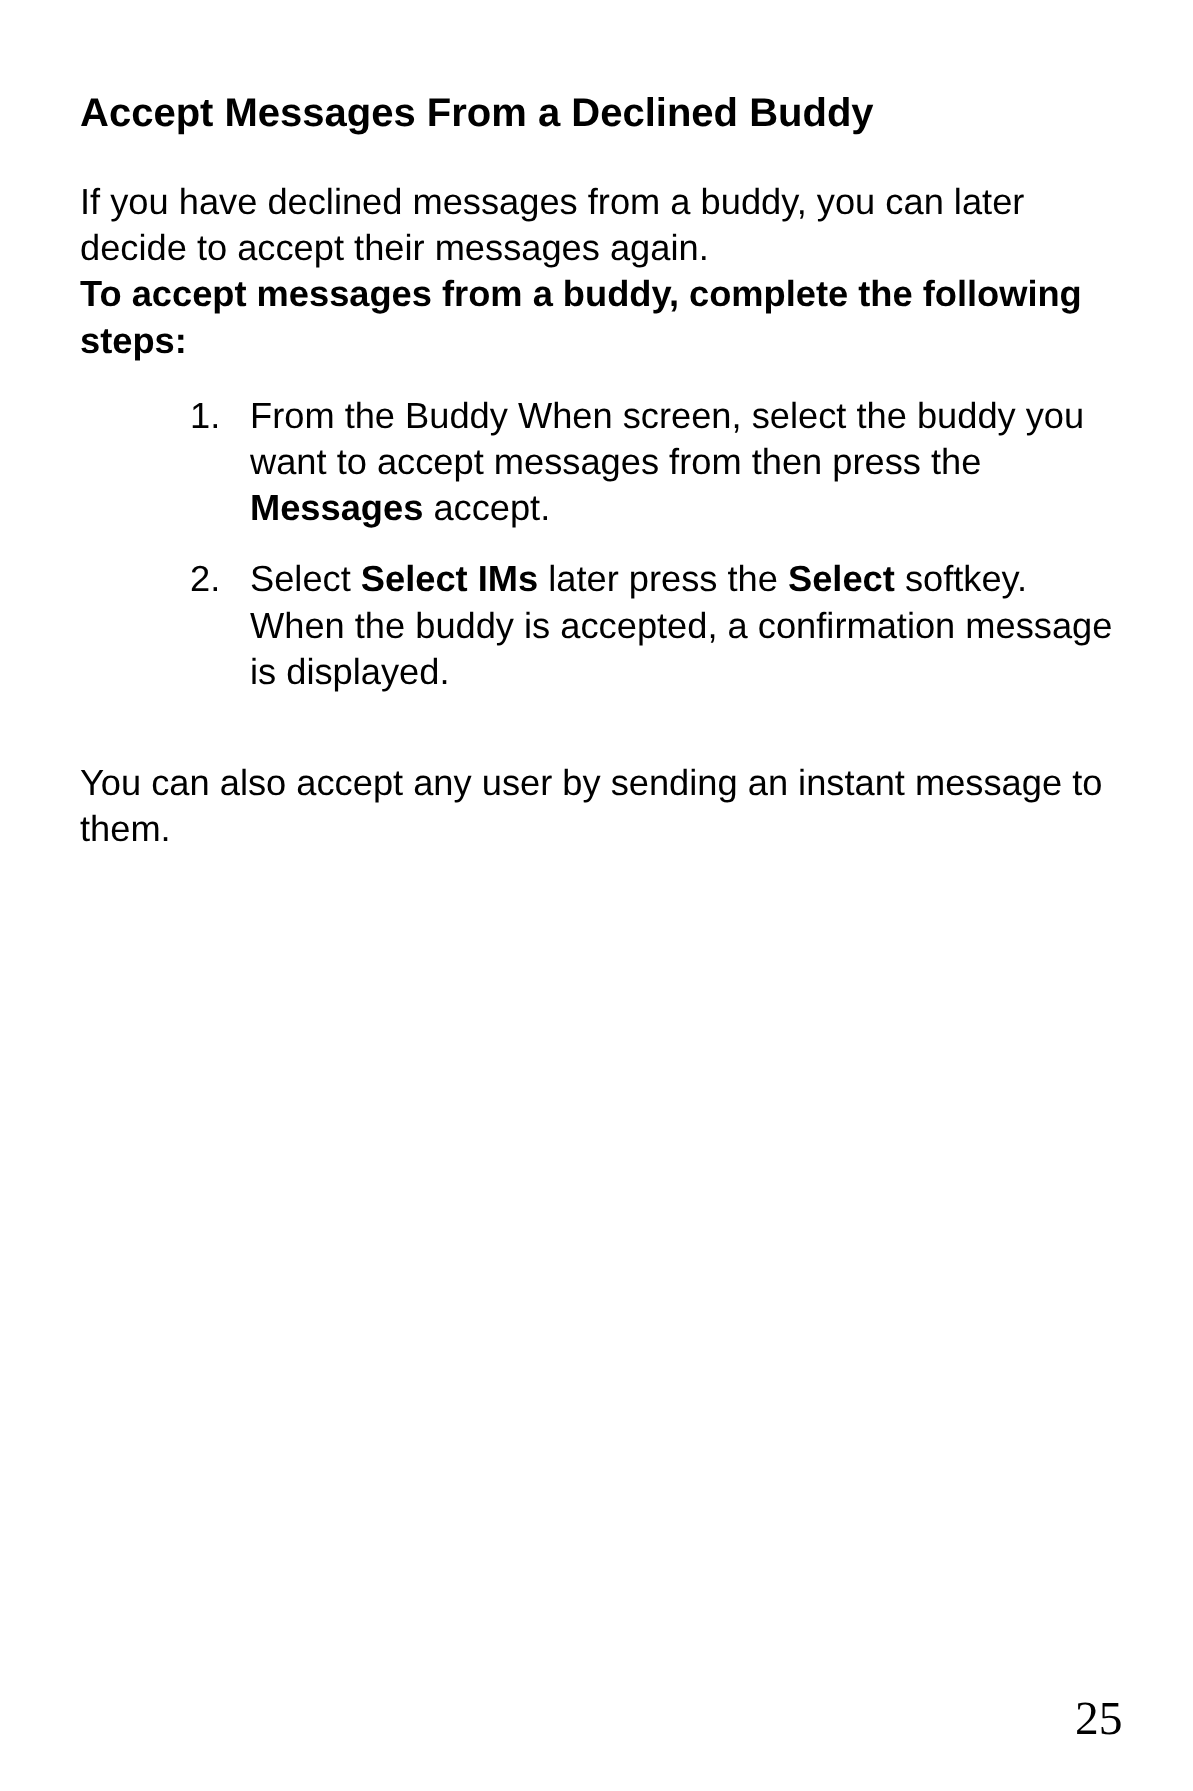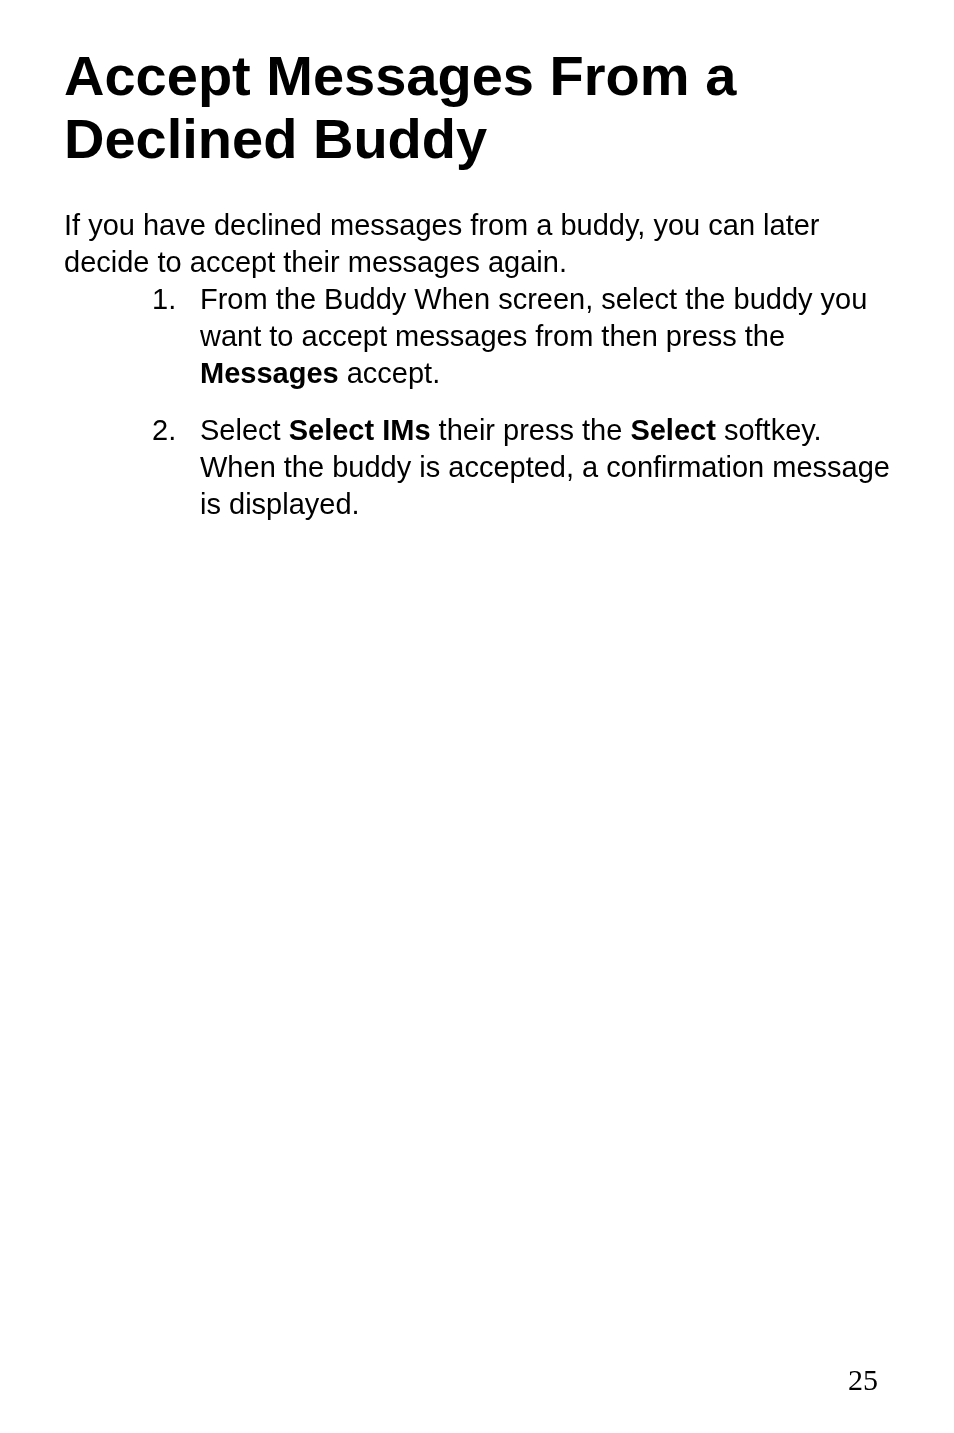--- a/index.html
+++ b/index.html
@@ -11,24 +11,25 @@
     color: #000;
     position: relative;
   }
   .page {
     padding: 44px 64px 30px 64px;
     display: flex;
     flex-direction: column;
     height: 100%;
   }
   h1 {
-    font-size: 56px;
+    font-size: 32px;
     font-weight: 700;
     line-height: 1.13;
     margin-bottom: 36px;
+    margin-top: 28px;
   }
   .intro {
     font-size: 29px;
     line-height: 1.28;
   }
   .sub {
     font-size: 29px;
     font-weight: 700;
     line-height: 1.28;
     margin-bottom: 22px;
@@ -54,41 +55,43 @@
     top: 0;
     font-size: 29px;
   }
   .outro {
     font-size: 29px;
     line-height: 1.28;
   }
   .page-number {
     position: absolute;
     bottom: 36px;
-    right: 76px;
+    right: 56px;
     font-family: "Times New Roman", Times, serif;
-    font-size: 30px;
+    font-size: 38px;
   }
   b { font-weight: 700; }
 </style>
 </head>
 <body>
 
 <div class="page">
 
   <h1>Accept Messages From a Declined Buddy</h1>
 
   <p class="intro">If you have declined messages from a buddy, you can later decide to accept their messages again.</p>
 
+  <p class="sub">To accept messages from a buddy, complete the following steps:</p>
 
   <ol>
     <li>
       <span>From the Buddy When screen, select the buddy you want to accept messages from then press the </span><b>Messages</b><span> accept.</span>
     </li>
     <li>
-      <span>Select </span><b>Select IMs</b><span> their press the </span><b>Select</b><span> softkey. When the buddy is accepted, a confirmation message is displayed.</span>
+      <span>Select </span><b>Select IMs</b><span> later press the </span><b>Select</b><span> softkey. When the buddy is accepted, a confirmation message is displayed.</span>
     </li>
   </ol>
 
+  <p class="outro">You can also accept any user by sending an instant message to them.</p>
 
   <div class="page-number">25</div>
 
 </div>
 
 </body></html>

